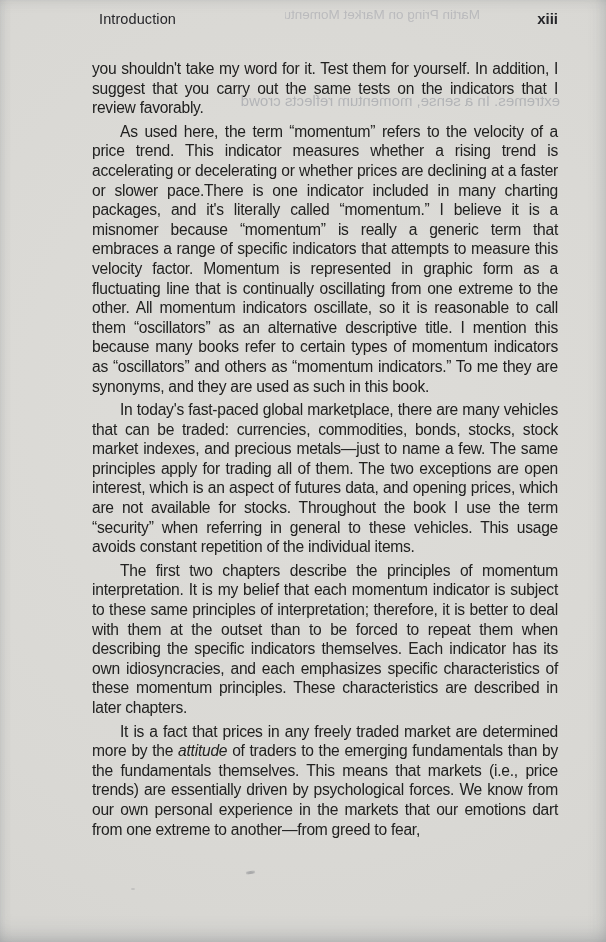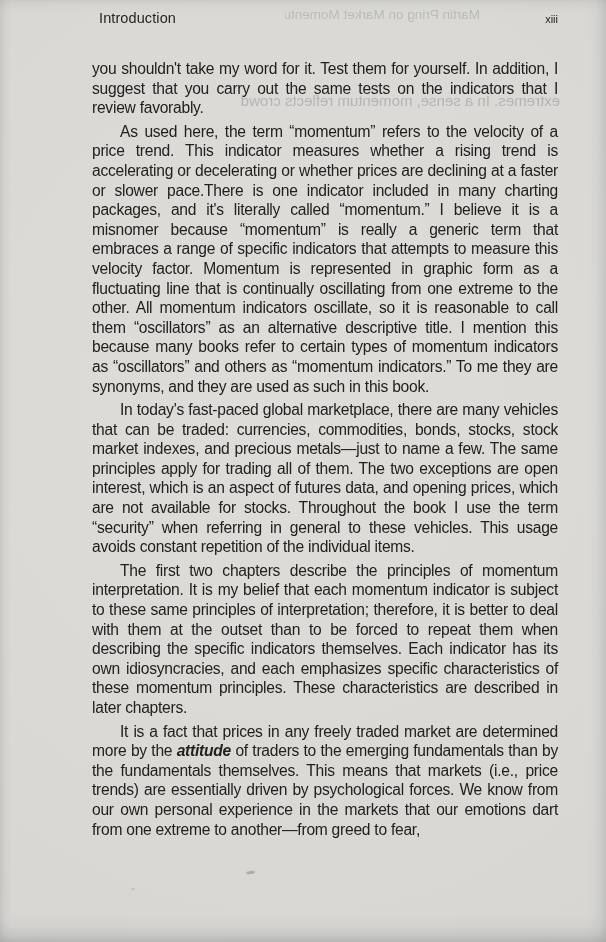--- a/index.html
+++ b/index.html
@@ -36,22 +36,22 @@
     justify-content: space-between;
     align-items: baseline;
     color: #26262a;
     margin-left: 9px;
   }
   .running-title {
     font-size: 14.5px;
     letter-spacing: 0.1px;
   }
   .page-number {
-    font-size: 11px;
-    font-weight: normal;
+    font-size: 15px;
+    font-weight: bold;
   }
 
   
   .ghost {
     position: absolute;
     transform: scaleX(-1);
     color: rgba(125, 128, 140, 0.42);
     filter: blur(0.6px);
     white-space: nowrap;
     overflow: hidden;
@@ -84,21 +84,20 @@
     text-align: justify;
   }
   .page-body p.para {
     margin: 4px;
   }
   .page-body p.para.indent {
     text-indent: 28px;
   }
   .page-body .italic {
     font-style: italic;
-    font-weight: bold;
   }
 
   
   .smudge {
     position: absolute;
     background: rgba(110, 112, 120, 0.45);
     border-radius: 50%;
     filter: blur(0.4px);
     pointer-events: none;
   }

